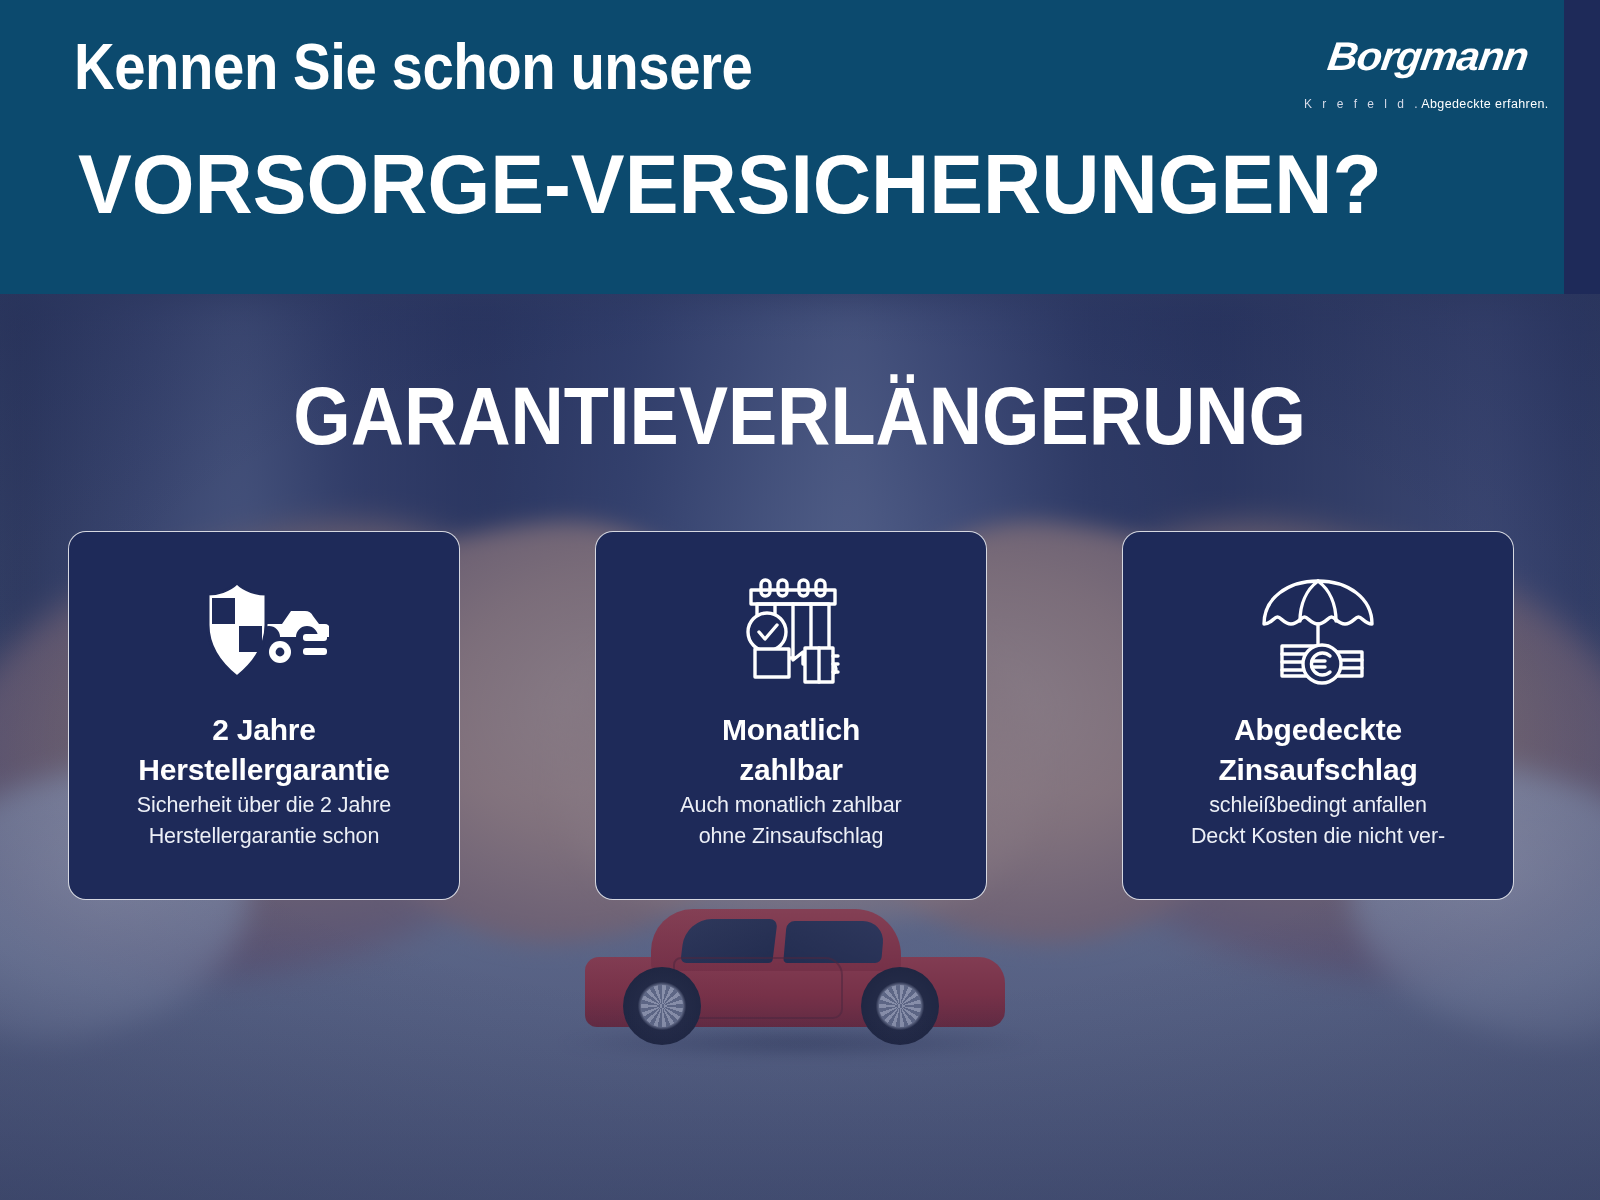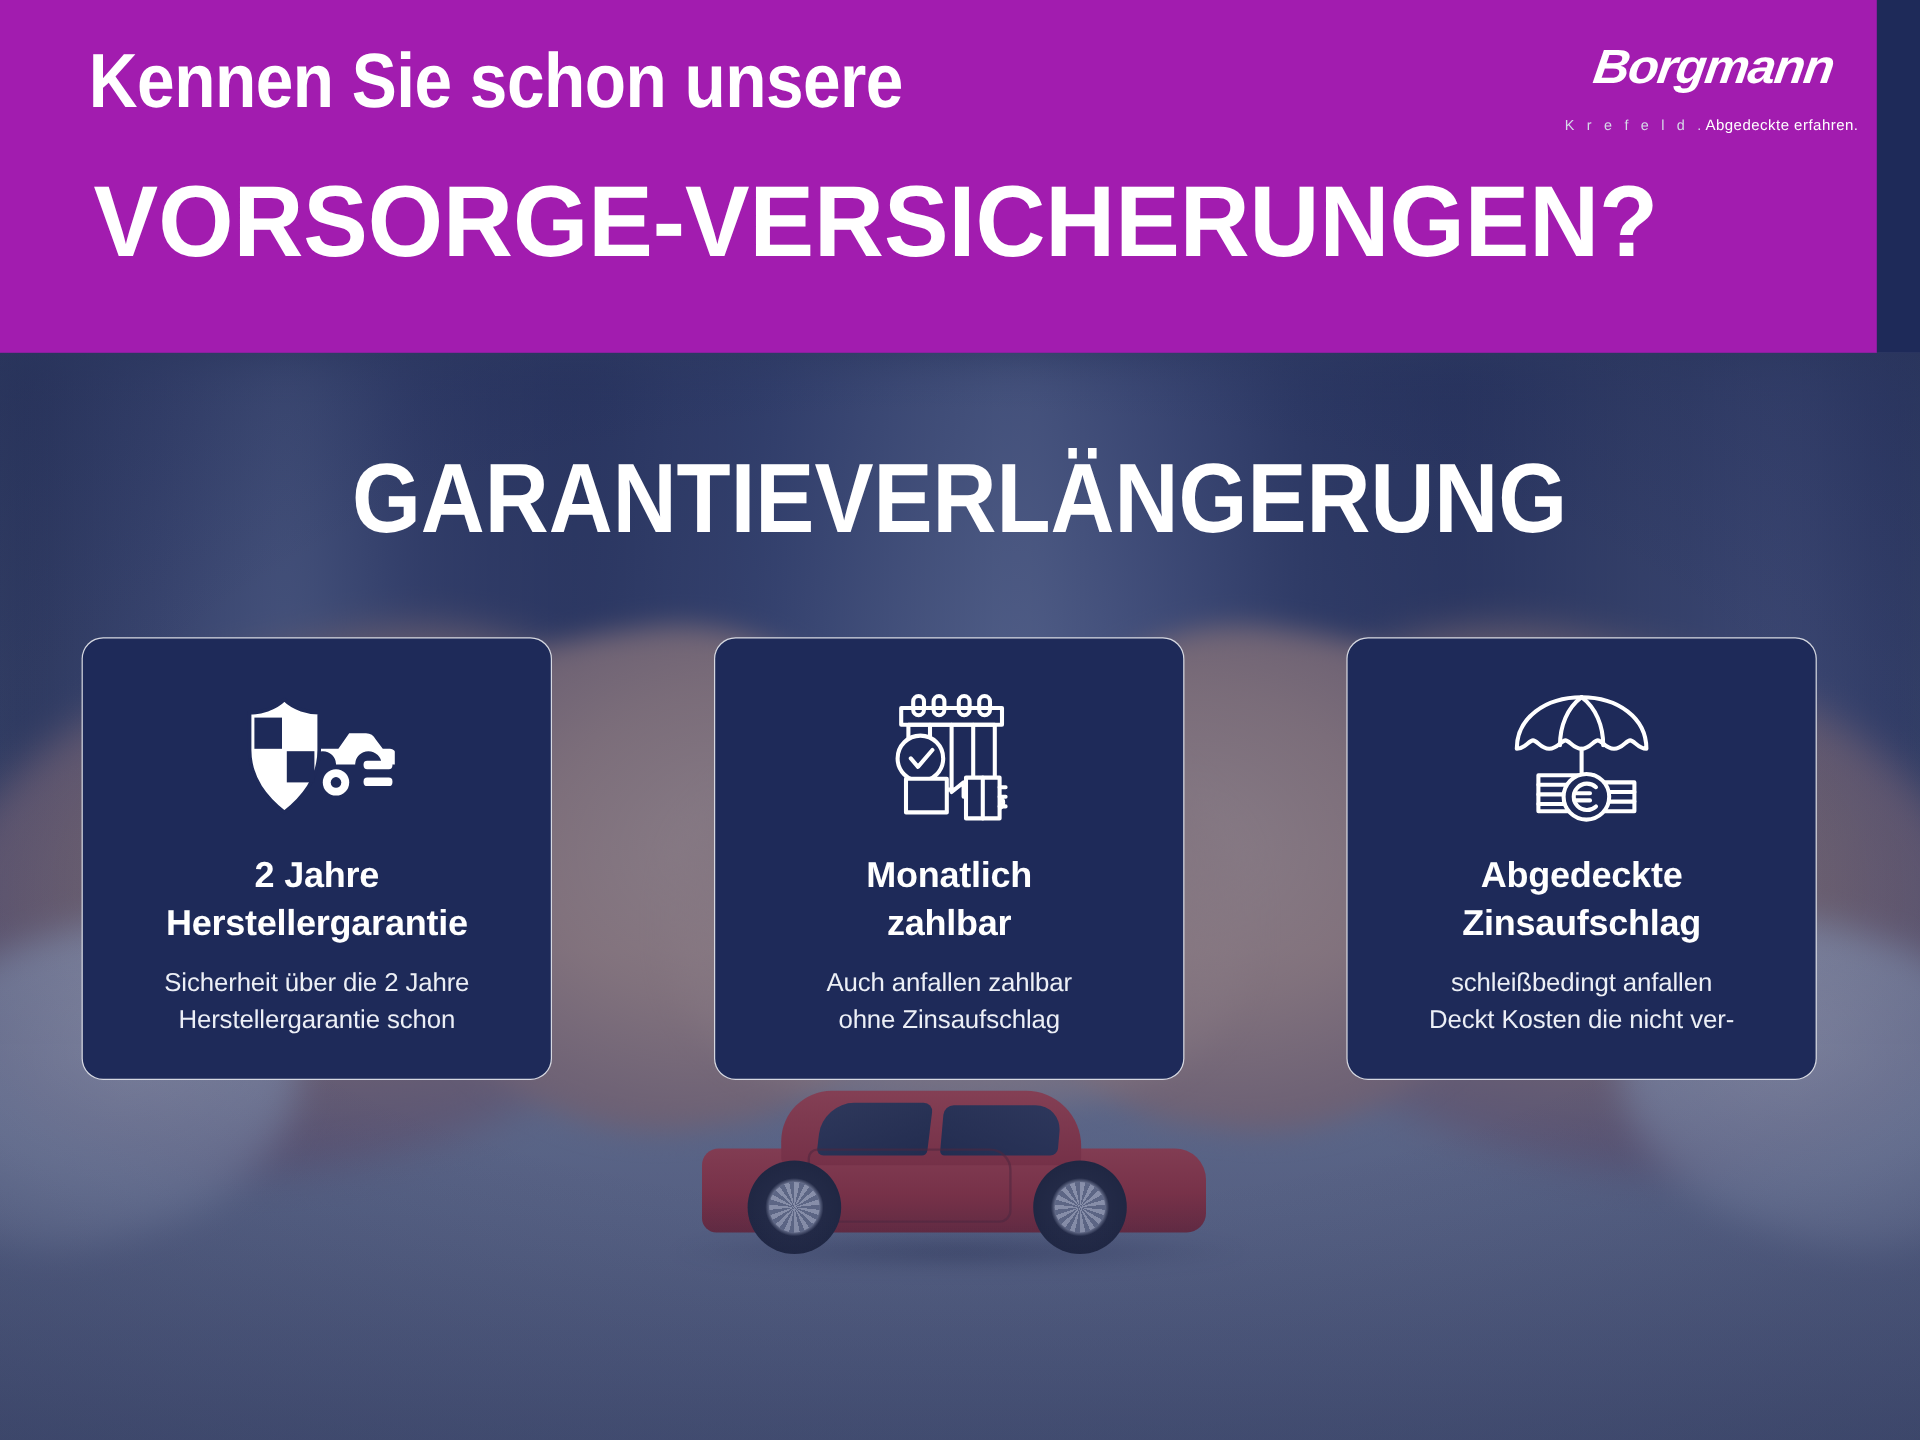--- a/index.html
+++ b/index.html
@@ -18,21 +18,21 @@
     height:1200px;
     overflow:hidden;
   }
 
   
   .header-band {
     position:absolute;
     left:0; top:0;
     width:1564px;
     height:294px;
-    background:#a21caf;
+    background:#0c4a6e;
     z-index:30;
   }
   .headline-small {
     position:absolute;
     left:74px; top:32px;
     font-size:64px;
     font-weight:700;
     color:#ffffff;
     letter-spacing:-0.5px;
     transform:scaleX(0.88);
@@ -364,21 +364,20 @@
   .card-title {
     margin-top:18px;
     font-size:30px;
     font-weight:700;
     color:#ffffff;
     text-align:center;
     line-height:1.33;
     letter-spacing:-0.2px;
   }
   .card-desc {
-    margin-top:14px;
     font-size:21.5px;
     font-weight:400;
     color:#eceff6;
     text-align:center;
     line-height:1.45;
     letter-spacing:-0.1px;
   }
 </style>
 </head>
 <body>
@@ -487,21 +486,21 @@
           <path d="M72 72 h28 v34 h-28 z" fill="#1e2a59"></path>
           <path d="M86 72 v34"></path>
           <path d="M100 80 h5 M100 88 h5 M100 96 h5"></path>
         </svg>
       </div>
       <div class="card-title">
         <div>Monatlich</div>
         <div>zahlbar</div>
       </div>
       <div class="card-desc">
-        <div>Auch anfallen zahlbar</div>
+        <div>Auch monatlich zahlbar</div>
         <div>ohne Zinsaufschlag</div>
       </div>
     </div>
 
     <div class="card">
       <div class="card-icon">
         <svg width="124" height="110" viewBox="0 0 124 110" fill="none" stroke="#ffffff" stroke-width="3.4" stroke-linecap="round" stroke-linejoin="round" aria-hidden="true">
 
           <path d="M8 48 C8 22 32 5 62 5 C92 5 116 22 116 48
                    c-7 0 -10 -7 -13.5 -7 S96 48 89 48

